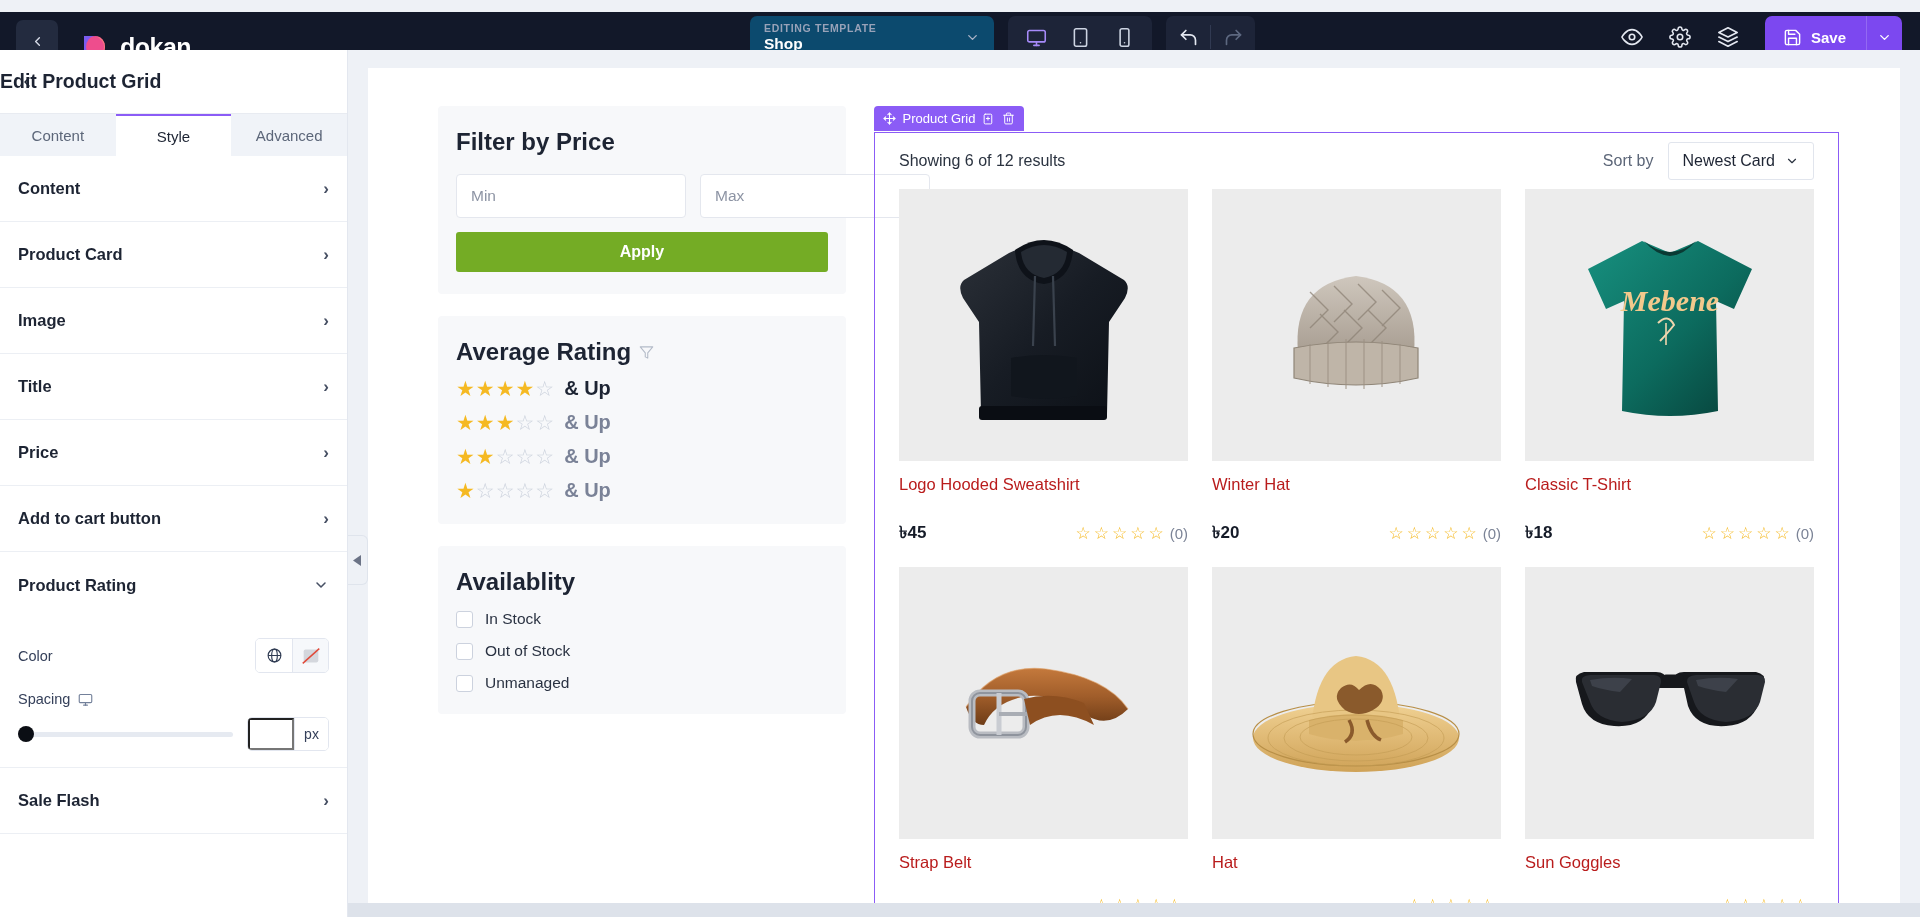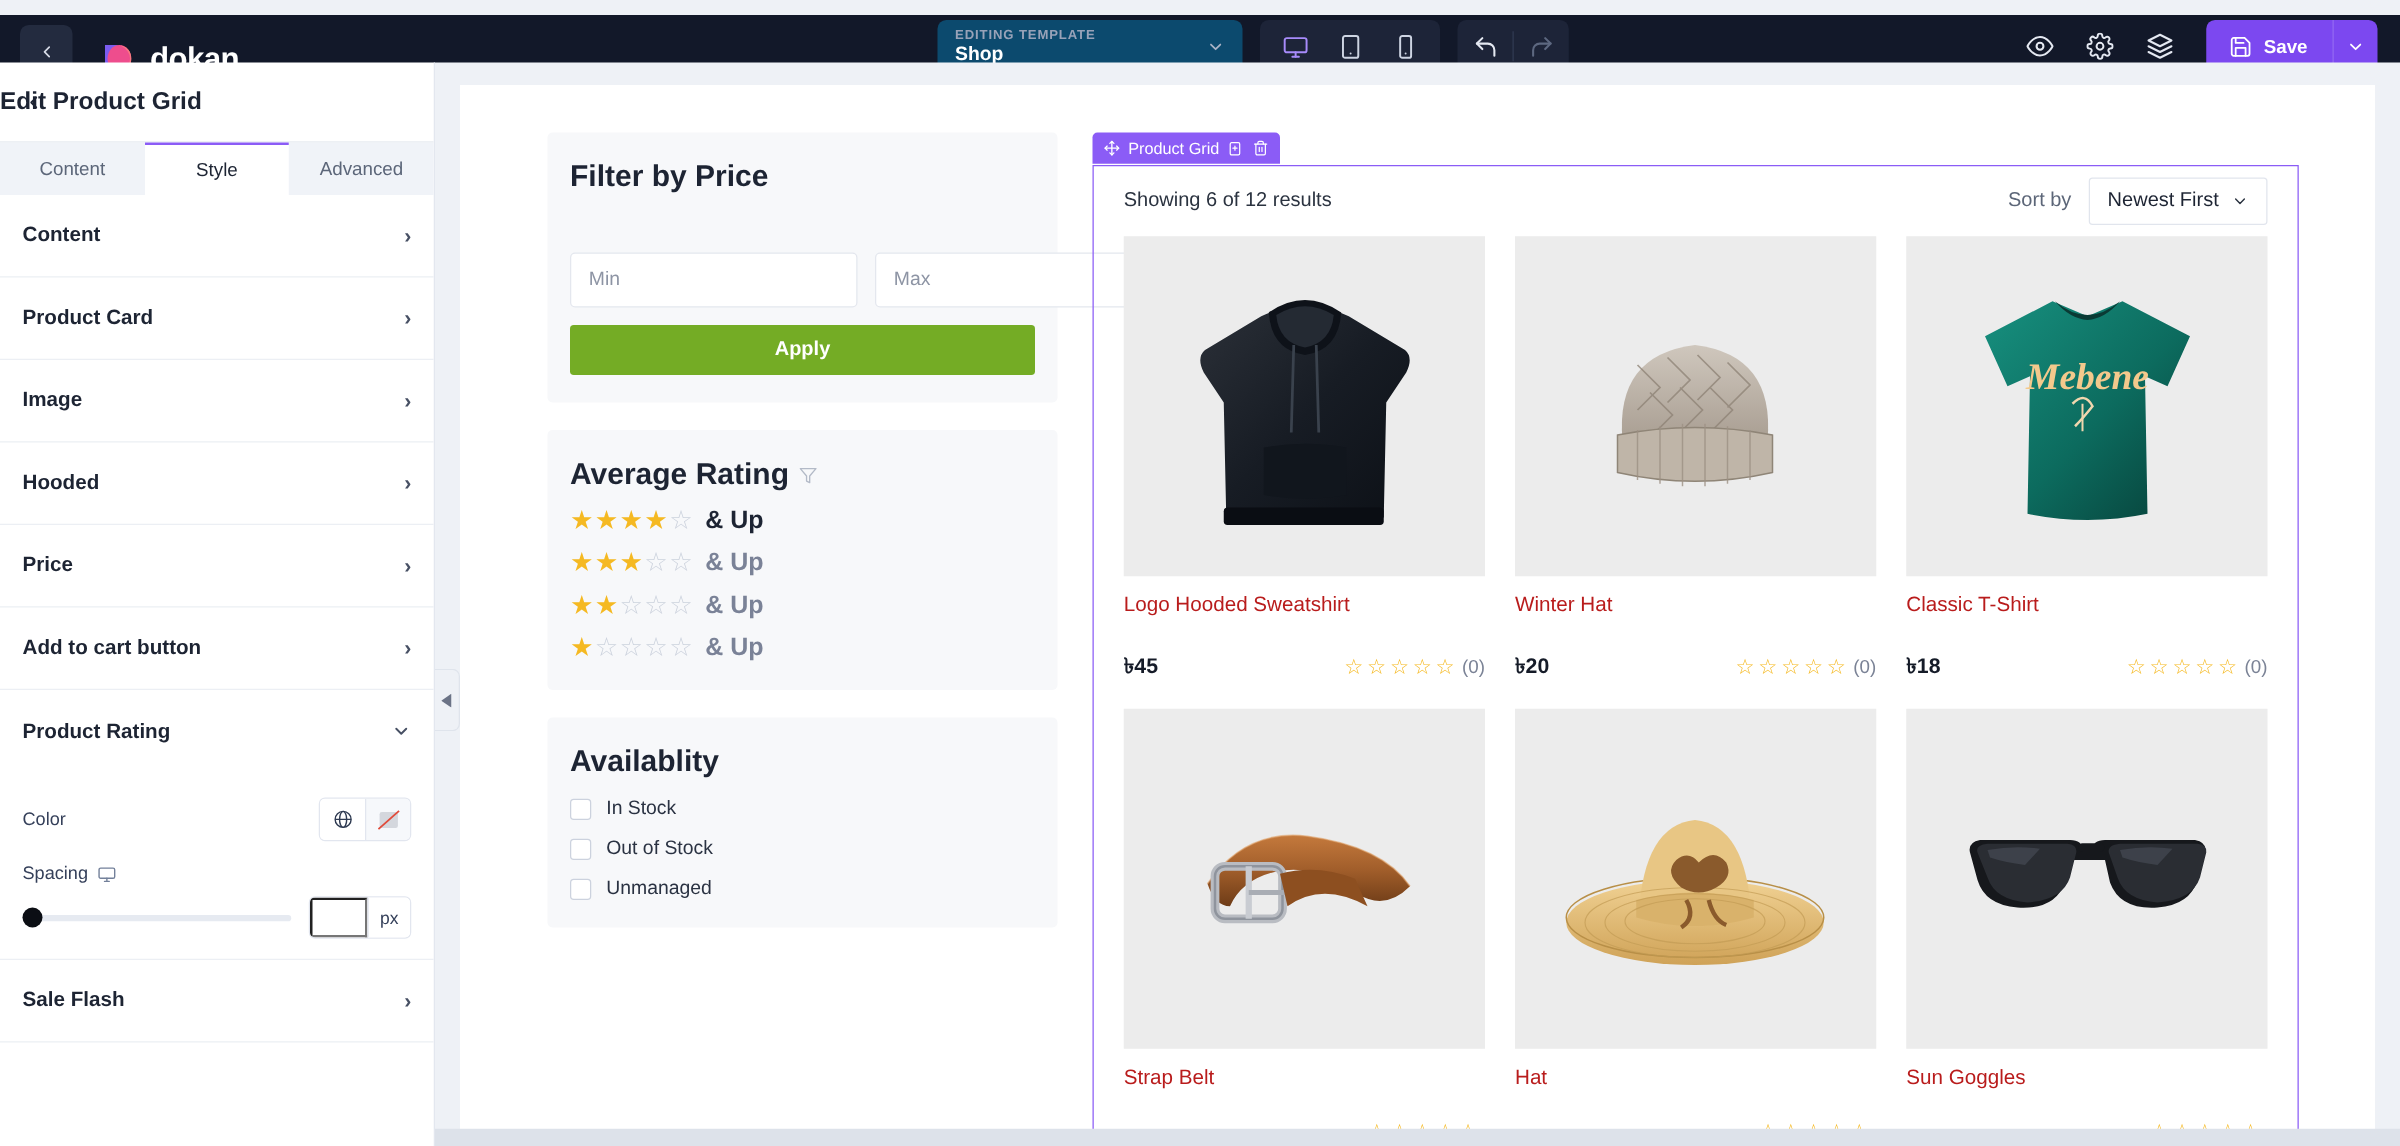--- a/index.html
+++ b/index.html
@@ -196,21 +196,20 @@
   .filter-title {
     font-size: 24px; font-weight: 700; color: #1d2433;
     display: flex; align-items: center; gap: 8px;
   }
   .price-inputs { display: flex; gap: 14px; margin-top: 18px; }
   .price-input {
     flex: 1; height: 44px; background: #ffffff;
     border: 1px solid #e4e7ee; border-radius: 4px;
     padding: 0 14px; font-size: 15.5px; color: #1d2433;
     font-family: "Liberation Sans", sans-serif;
-    margin-top: 28px;
   }
   .price-input::placeholder { color: #8d94a4; }
   .apply-btn {
     margin-top: 14px; width: 100%; height: 40px;
     background: #74ac25; border: none; border-radius: 3px;
     color: #ffffff; font-size: 16px; font-weight: 600; cursor: pointer;
     font-family: "Liberation Sans", sans-serif;
   }
   .rating-row {
     display: flex; align-items: center; gap: 10px; margin-top: 11px; cursor: pointer;
@@ -411,21 +410,21 @@
     </div>
     <div class="sb-row">
       <span class="sb-row-label">Product Card</span>
       <span class="sb-chev">›</span>
     </div>
     <div class="sb-row">
       <span class="sb-row-label">Image</span>
       <span class="sb-chev">›</span>
     </div>
     <div class="sb-row">
-      <span class="sb-row-label">Hooded</span>
+      <span class="sb-row-label">Title</span>
       <span class="sb-chev">›</span>
     </div>
     <div class="sb-row">
       <span class="sb-row-label">Price</span>
       <span class="sb-chev">›</span>
     </div>
     <div class="sb-row">
       <span class="sb-row-label">Add to cart button</span>
       <span class="sb-chev">›</span>
     </div>
@@ -595,21 +594,21 @@
               <line x1="10" y1="11" x2="10" y2="17"></line>
               <line x1="14" y1="11" x2="14" y2="17"></line>
             </svg>
         </span>
       </div>
 
       <div class="grid-head">
         <span class="results-text">Showing 6 of 12 results</span>
         <span class="sortby-label">Sort by</span>
         <div class="sort-select">
-          <span>Newest First</span>
+          <span>Newest Card</span>
           <svg width="14" height="14" viewBox="0 0 24 24" fill="none" stroke="#2b3340" stroke-width="2" stroke-linecap="round" stroke-linejoin="round">
               <polyline points="6 9 12 15 18 9"></polyline>
             </svg>
         </div>
       </div>
 
       <div class="products">
 
         <div class="product">
           <div class="prod-img">

